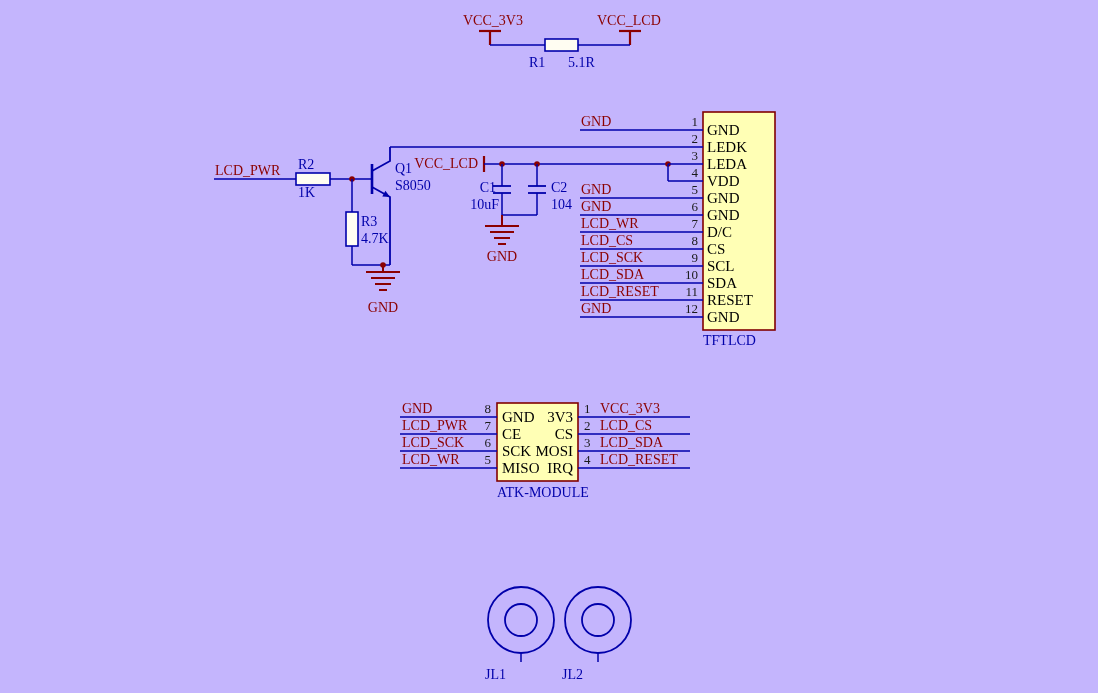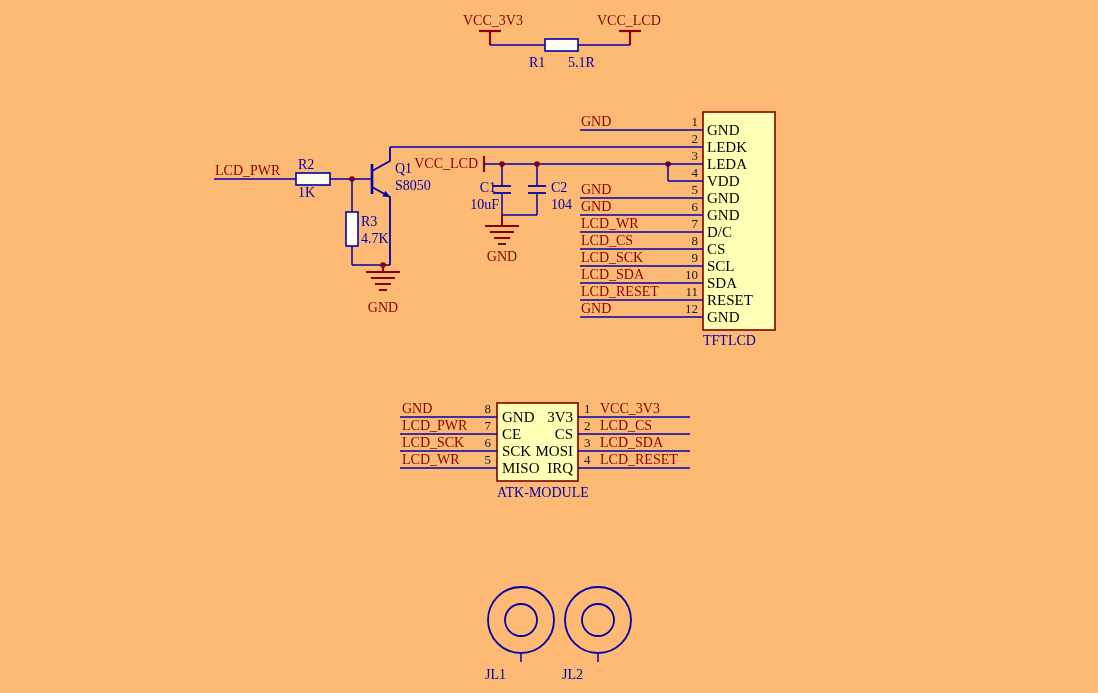--- a/index.html
+++ b/index.html
@@ -1,20 +1,20 @@
 <!DOCTYPE html>
 <html><head>
 <meta charset="utf-8">
 <style>
   html, body { margin: 0; padding: 0; }
   body { background: #d8d8d8; font-family: "Liberation Serif", serif; }
   .canvas {
     position: relative;
     width: 1098px; height: 693px;
-    background: #fdba74;
+    background: #c4b5fd;
     overflow: hidden;
   }
   svg { display: block; }
   text { font-family: "Liberation Serif", serif; }
   .net      { fill: #8B0000; font-size: 14px; }
   .des      { fill: #0000AA; font-size: 14px; }
   .title    { fill: #0000AA; font-size: 14px; }
   .pin-name { fill: #000000; font-size: 15px; }
   .pin-num  { fill: #1A1A1A; font-size: 13px; }
   .wire { stroke: #0000AA; stroke-width: 1.5; fill: none; }

